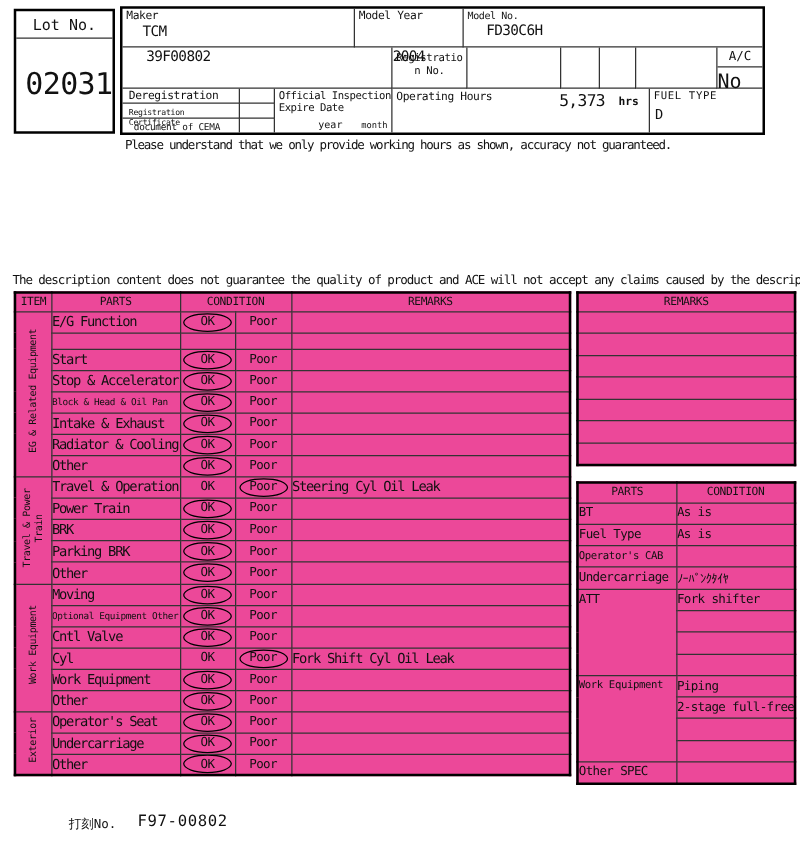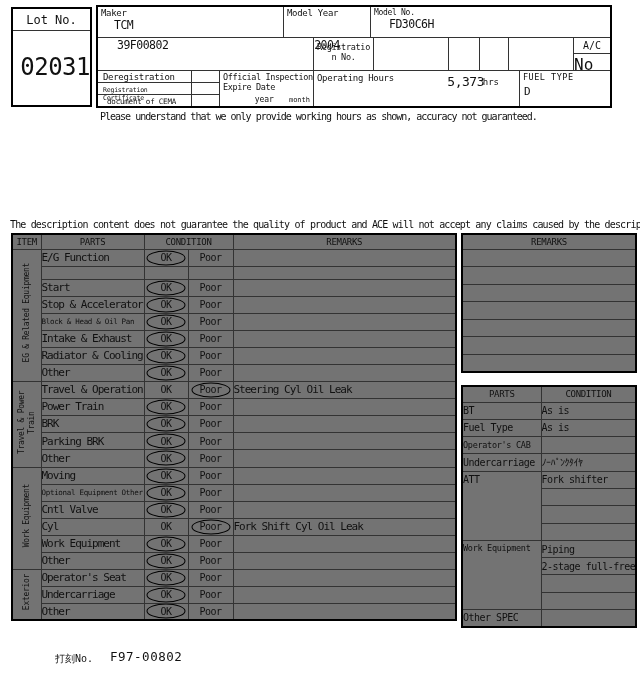--- a/index.html
+++ b/index.html
@@ -8,21 +8,21 @@
   .abs{position:absolute;}
   
   .box{position:absolute;border:2px solid #000;box-sizing:border-box;background:#fff;}
   .hcell{position:absolute;box-sizing:border-box;border-right:1px solid #333;border-bottom:1px solid #333;}
   .hcell.noright{border-right:none;}
   .hcell.nobottom{border-bottom:none;}
   .clabel{font-size:9px;letter-spacing:-0.3px;padding:1px 0 0 3px;white-space:nowrap;}
   .clabel.sm{font-size:8px;}
   .cvalue{font-size:11.5px;letter-spacing:-0.5px;white-space:nowrap;}
   
-  table.grid{border-collapse:collapse;table-layout:fixed;background:#737373;}
+  table.grid{border-collapse:collapse;table-layout:fixed;background:#ec4899;}
   table.grid td,table.grid th{border:1px solid #333;padding:0;box-sizing:border-box;overflow:hidden;}
   table.grid{border:2px solid #000;}
   th.colhead{font-size:9px;font-weight:normal;text-align:center;letter-spacing:-0.3px;}
   td.item-cell{text-align:center;vertical-align:middle;}
   .vtext{writing-mode:vertical-rl;transform:rotate(180deg);display:inline-block;
          font-size:8px;line-height:9.5px;letter-spacing:-0.3px;white-space:normal;}
   td.parts-cell{font-size:11px;letter-spacing:-1px;padding-left:3px;white-space:nowrap;vertical-align:middle;}
   td.parts-cell.small-parts{font-size:7.5px;letter-spacing:-0.3px;}
   td.cond-cell{position:relative;text-align:center;vertical-align:middle;font-size:10px;letter-spacing:-0.5px;}
   .circle{position:absolute;left:50%;top:50%;width:37px;height:13px;transform:translate(-50%,-50%);
@@ -87,21 +87,21 @@
       <div style="position:absolute;bottom:2px;right:3px;display:flex;gap:15px;align-items:baseline;">
         <span style="font-size:8px;">year</span>
         <span style="font-size:7px;">month</span>
       </div>
     </div>
 
     <div class="hcell nobottom" style="left:216px;top:64px;width:206px;height:35px;">
       <div style="position:relative;height:18px;">
         <span style="position:absolute;left:3px;top:2px;font-size:9px;letter-spacing:-0.3px;">Operating Hours</span>
         <span style="position:absolute;right:35px;top:3px;font-size:13px;letter-spacing:-0.5px;">5,373</span>
-        <span style="position:absolute;right:20px;top:6px;font-size:9px;">hrs</span>
+        <span style="position:absolute;right:8px;top:6px;font-size:9px;font-weight:bold;">hrs</span>
       </div>
     </div>
 
     <div class="hcell noright nobottom" style="left:422px;top:64px;width:90px;height:35px;">
       <div style="font-size:8.5px;letter-spacing:0.5px;padding:1px 0 0 3px;">FUEL TYPE</div>
       <div style="font-size:11px;padding:3px 0 0 4px;">D</div>
     </div>
   </div>
 
   <div class="abs note" style="left:100px;top:111px;font-size:10px;letter-spacing:-1px;">Please understand that we only provide working hours as shown, accuracy not guaranteed.</div>

